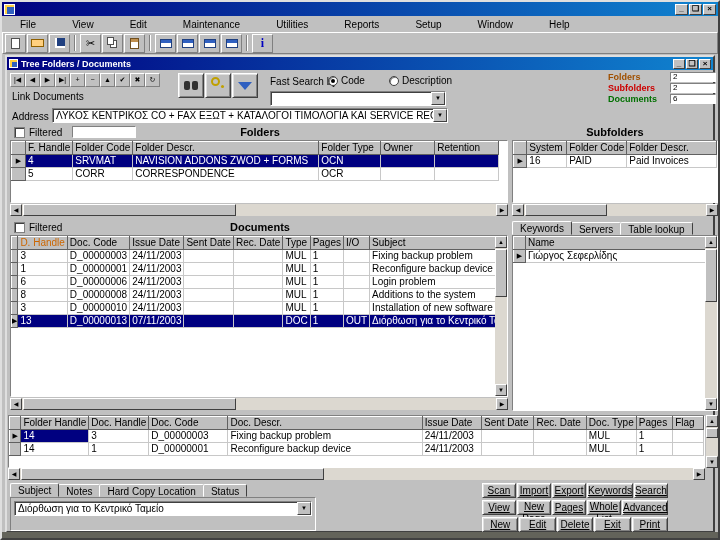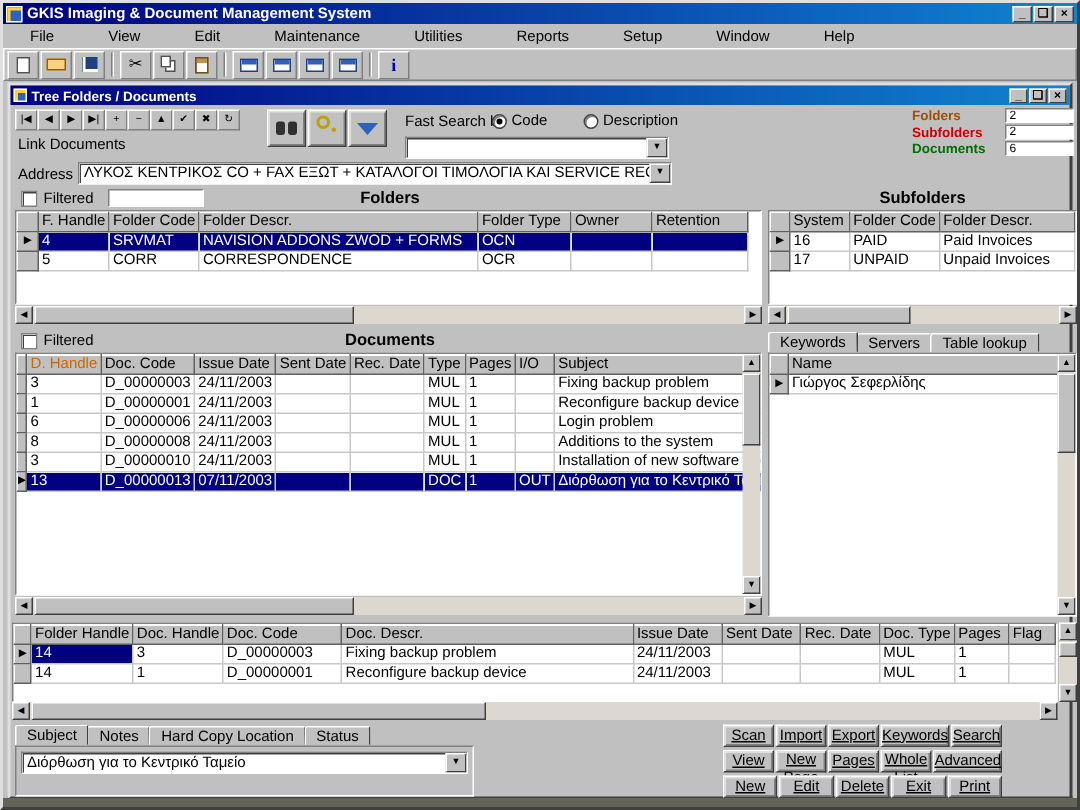--- a/index.html
+++ b/index.html
@@ -140,21 +140,20 @@
 
   .bottom-strip { position:absolute; left:0; right:0; bottom:0; height:6px; background:#63635a; }
 </style>
 </head>
 <body>
 
 <div class="app">
 
   <div class="titlebar">
     <span class="app-icon"></span>
-    <span>GKIS Imaging &amp; Document Management System</span>
     <span class="title-buttons">
       <span class="tbtn">_</span>
       <span class="tbtn">❏</span>
       <span class="tbtn">×</span>
     </span>
   </div>
 
   <div class="menubar">
       <span class="menu-item">File</span>
       <span class="menu-item">View</span>
@@ -359,26 +358,20 @@
                   <th>Folder Code</th>
                   <th>Folder Descr.</th>
                 </tr>
               </thead>
               <tbody>
                 <tr>
                   <td class="ind">▶</td>
                   <td>16</td>
                   <td>PAID</td>
                   <td>Paid Invoices</td>
-                </tr>
-                <tr>
-                  <td class="ind"></td>
-                  <td>17</td>
-                  <td>UNPAID</td>
-                  <td>Unpaid Invoices</td>
                 </tr>
               </tbody>
           </table>
         </div>
         <div class="hscroll" style="left:0; top:78px; width:206px;">
           <span class="sbtn">◀</span>
           <span class="strack">
               <span class="sthumb-h"></span>
             </span>
           <span class="sbtn">▶</span>

